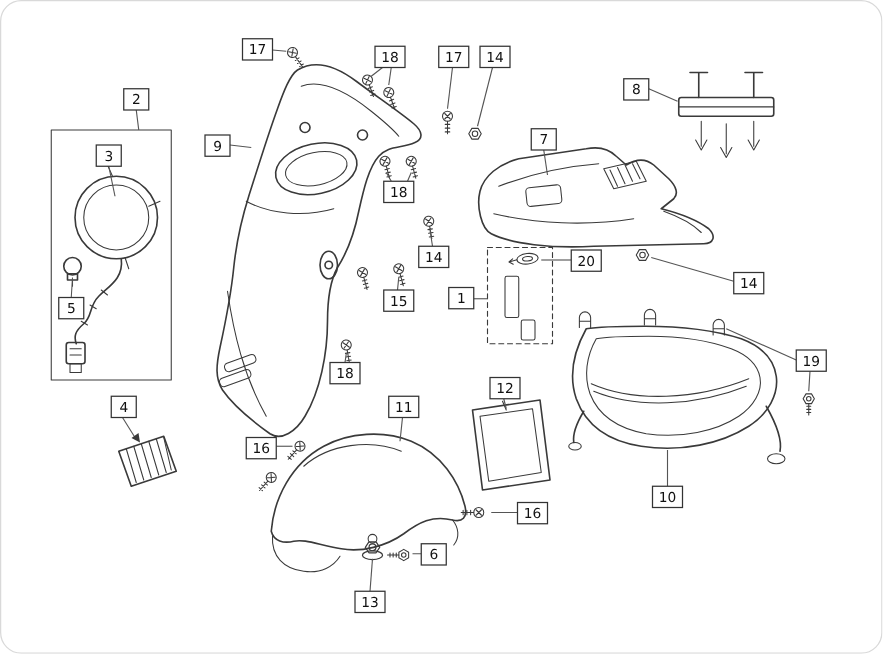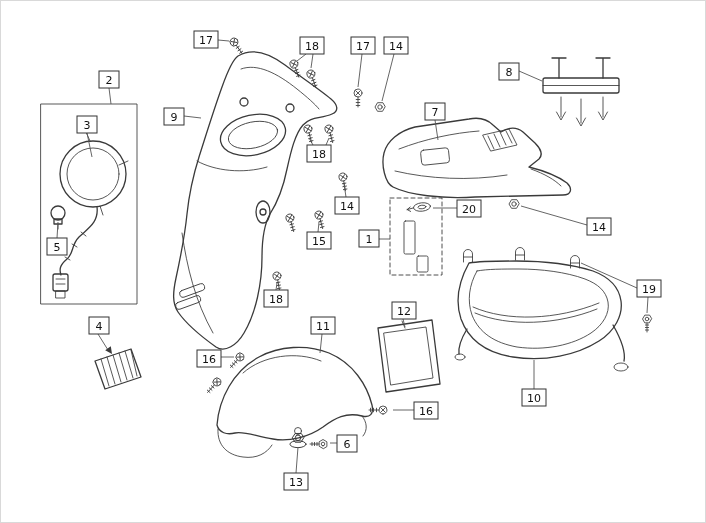--- a/index.html
+++ b/index.html
@@ -1,17 +1,17 @@
 <!DOCTYPE html>
 <html><head>
 <meta charset="utf-8">
 <style>
   html,body{margin:0;padding:0;background:#ffffff;}
   .stage{position:relative;width:706px;height:523px;background:#ffffff;
-         border:1px solid #d9d9d9;border-radius:0;box-sizing:border-box;overflow:hidden;
+         border:1px solid #d9d9d9;border-radius:17px;box-sizing:border-box;overflow:hidden;
          font-family:"DejaVu Sans","Liberation Sans",sans-serif;}
   svg{display:block;}
   .part{fill:none;stroke:#3a3a3a;stroke-width:1.3;stroke-linecap:round;stroke-linejoin:round;}
   .thin{stroke-width:0.85;}
   .dashed{stroke-dasharray:4 3;stroke-width:0.9;}
   .leader{stroke:#555555;stroke-width:0.9;fill:none;}
   .label-box{fill:#ffffff;stroke:#333333;stroke-width:1;}
   .label-text{font-family:"DejaVu Sans","Liberation Sans",sans-serif;font-size:11px;fill:#111111;text-anchor:middle;}
   .arrowhead{fill:#3a3a3a;stroke:none;}
 </style>

